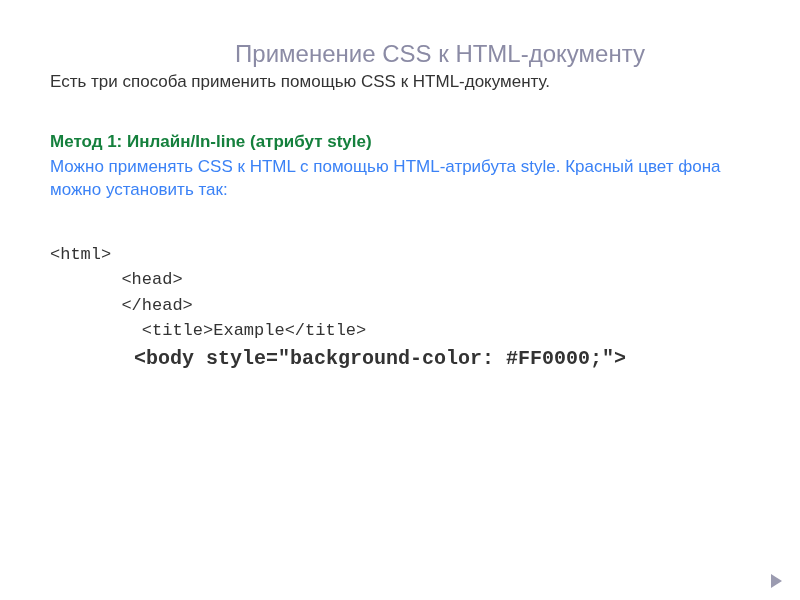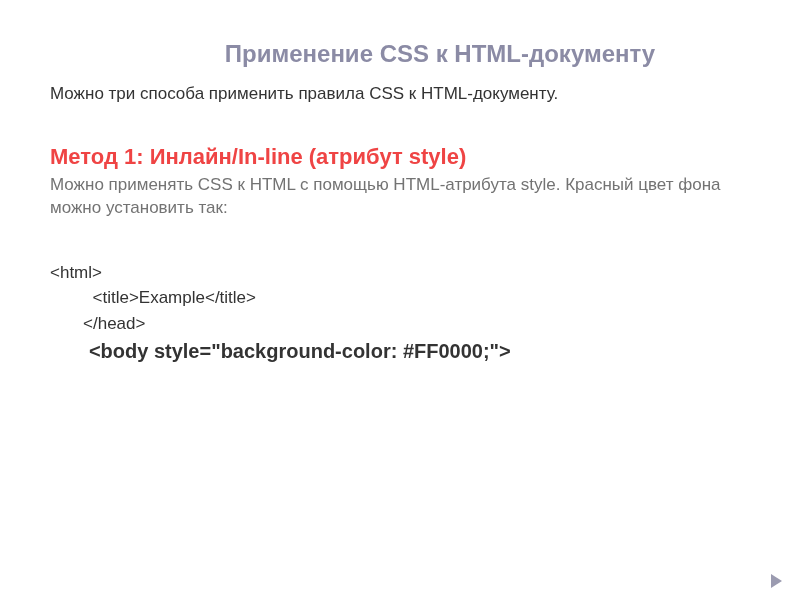--- a/index.html
+++ b/index.html
@@ -14,44 +14,44 @@
       font-family: Arial, sans-serif;
       position: relative;
       overflow: hidden;
     }
     .slide {
       padding: 40px 50px 20px 50px;
     }
     .main-title {
       color: #8b8ba5;
       font-size: 24px;
-      font-weight: bold;
+      font-weight: normal;
       text-align: center;
-      margin-bottom: 16px;
+      margin-bottom: 4px;
       margin-left: 80px;
     }
     .intro-text {
       color: #333;
       font-size: 17px;
       margin-bottom: 40px;
     }
     .method-title {
-      color: #ef4444;
-      font-size: 22px;
+      color: #15803d;
+      font-size: 17px;
       font-weight: bold;
       margin-bottom: 4px;
     }
     .method-desc {
-      color: #737373;
+      color: #3b82f6;
       font-size: 17px;
       line-height: 1.35;
       margin-bottom: 40px;
     }
     .code-block {
-      font-family: Liberation Sans, sans-serif;
+      font-family: Liberation Mono, monospace;
       font-size: 17px;
       line-height: 1.5;
       color: #333;
     }
     .code-line {
       white-space: pre;
     }
     .code-bold {
       font-weight: bold;
       font-size: 20px;
@@ -65,26 +65,27 @@
       border-top: 7px solid transparent;
       border-bottom: 7px solid transparent;
       border-left: 11px solid #9b9bb0;
     }
   </style>
 </head>
 <body>
 
 <div class="slide">
   <h1 class="main-title">Применение CSS к HTML-документу</h1>
-  <p class="intro-text">Можно три способа применить правила CSS к HTML-документу.</p>
+  <p class="intro-text">Есть три способа применить помощью CSS к HTML-документу.</p>
 
   <h2 class="method-title">Метод 1: Инлайн/In-line (атрибут style)</h2>
   <p class="method-desc">Можно применять CSS к HTML с помощью HTML-атрибута style. Красный цвет фона можно установить так:</p>
 
   <div class="code-block">
     <div class="code-line">&lt;html&gt;</div>
+    <div class="code-line">       &lt;head&gt;</div>
+    <div class="code-line">       &lt;/head&gt;</div>
     <div class="code-line">         &lt;title&gt;Example&lt;/title&gt;</div>
-    <div class="code-line">       &lt;/head&gt;</div>
     <div class="code-line code-bold">       &lt;body style="background-color: #FF0000;"&gt;</div>
   </div>
 </div>
 
 <div class="nav-arrow"></div>
 
 </body></html>

